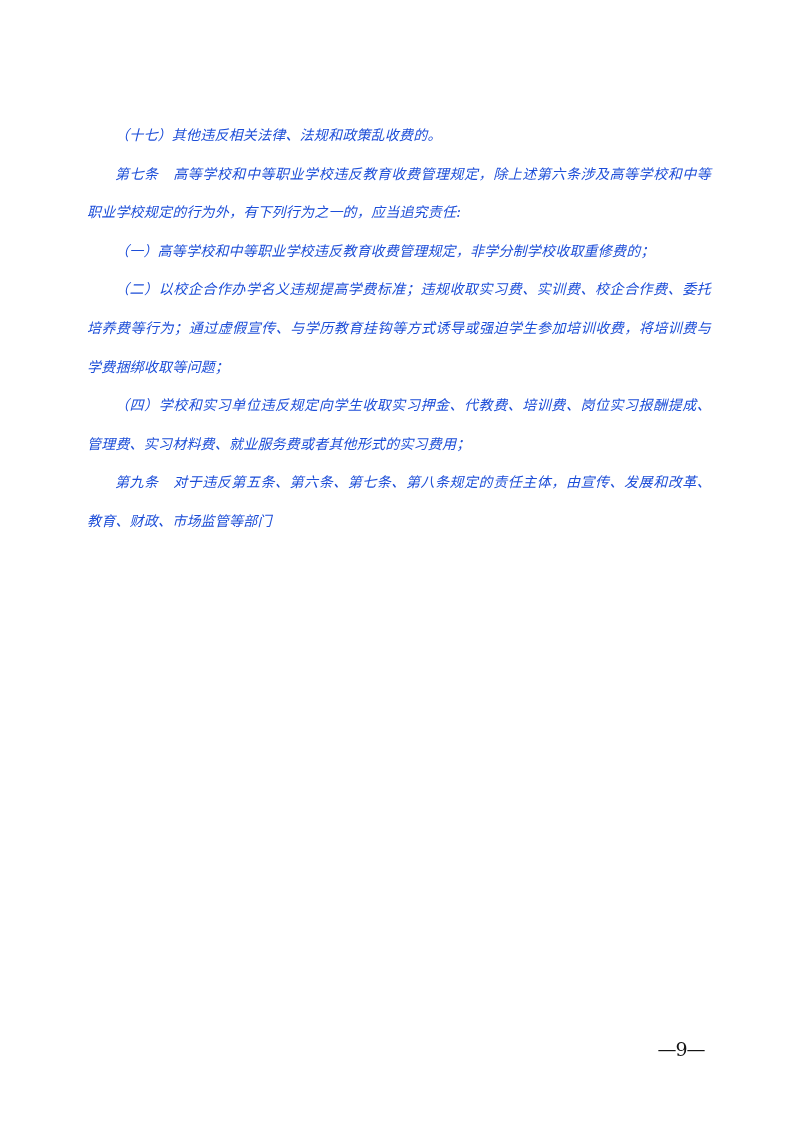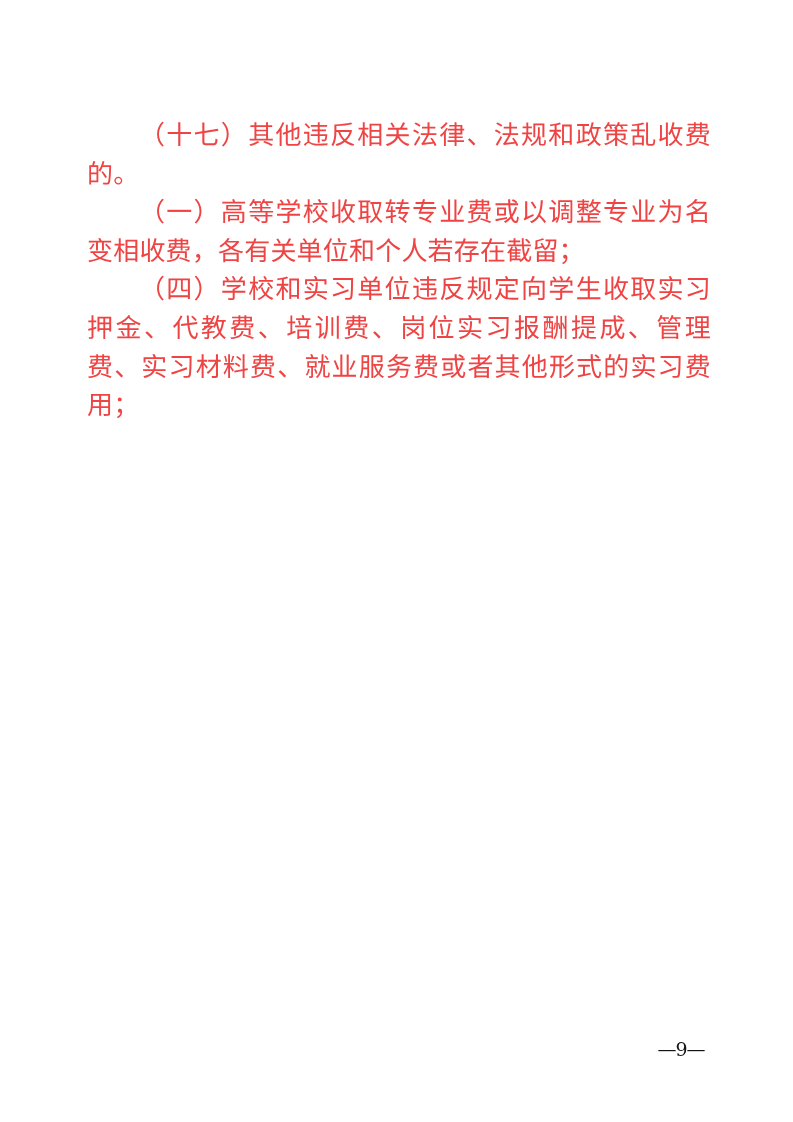--- a/index.html
+++ b/index.html
@@ -17,25 +17,26 @@
   .page {
     position: absolute;
     inset: 0;
     background: #ffffff;
   }
   .text-block {
     position: absolute;
     left: 87px;
     top: 116px;
     width: 624px;
-    font-size: 26px;
+    font-size: 14px;
     line-height: 38.6px;
-    color: #ef4444;
+    color: #1d4ed8;
     text-align: justify;
     letter-spacing: 0.2px;
+    font-style: italic;
   }
   .para {
     margin: 0;
     padding: 0;
     text-indent: 2em;
   }
   .page-number {
     position: absolute;
     top: 1038px;
     left: 646px;
@@ -47,18 +48,21 @@
     letter-spacing: -1px;
     font-family: "DejaVu Serif", "Liberation Serif", serif;
   }
 </style>
 </head>
 <body>
 
 <div class="page">
   <main class="text-block">
     <p class="para">（十七）其他违反相关法律、法规和政策乱收费的。</p>
-    <p class="para">（一）高等学校收取转专业费或以调整专业为名变相收费，各有关单位和个人若存在截留；</p>
+    <p class="para">第七条　高等学校和中等职业学校违反教育收费管理规定，除上述第六条涉及高等学校和中等职业学校规定的行为外，有下列行为之一的，应当追究责任:</p>
+    <p class="para">（一）高等学校和中等职业学校违反教育收费管理规定，非学分制学校收取重修费的；</p>
+    <p class="para">（二）以校企合作办学名义违规提高学费标准；违规收取实习费、实训费、校企合作费、委托培养费等行为；通过虚假宣传、与学历教育挂钩等方式诱导或强迫学生参加培训收费，将培训费与学费捆绑收取等问题；</p>
     <p class="para">（四）学校和实习单位违反规定向学生收取实习押金、代教费、培训费、岗位实习报酬提成、管理费、实习材料费、就业服务费或者其他形式的实习费用；</p>
+    <p class="para">第九条　对于违反第五条、第六条、第七条、第八条规定的责任主体，由宣传、发展和改革、教育、财政、市场监管等部门</p>
   </main>
 
   <div class="page-number">—9—</div>
 </div>
 
 </body></html>

